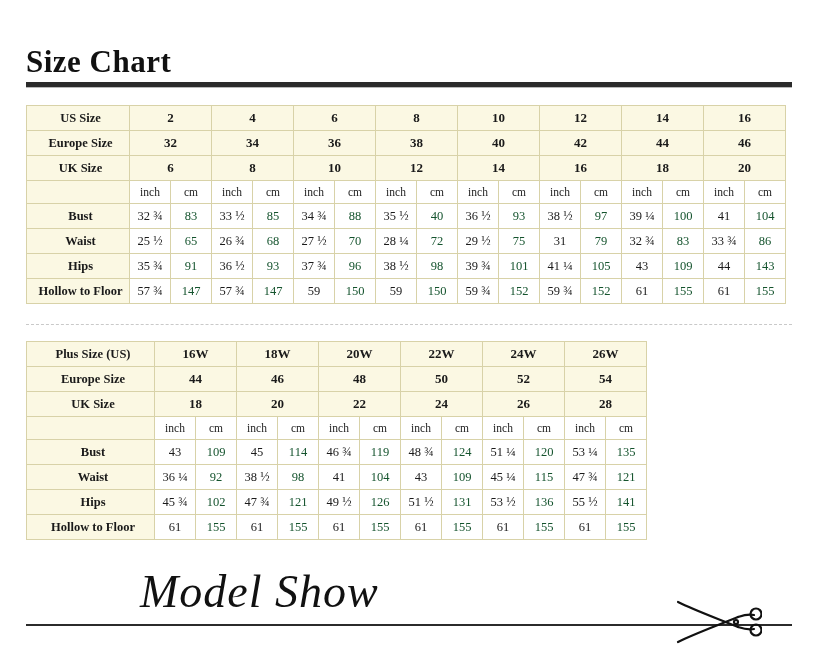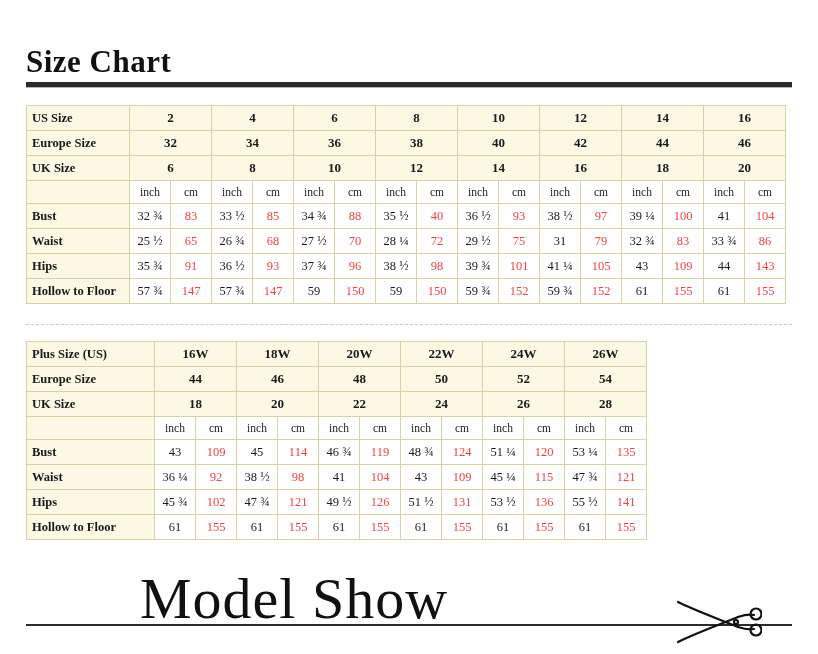--- a/index.html
+++ b/index.html
@@ -51,41 +51,41 @@
   table.size-table td {
     border: 1px solid #d8d2a8;
     padding: 0;
     height: 24px;
     text-align: center;
     vertical-align: middle;
     background: #ffffff;
     white-space: nowrap;
   }
   table.size-table td.rowhead {
-    text-align: left;
+    text-align: center;
     padding-left: 5px;
     font-weight: bold;
     background: #fbf8e3;
     font-size: 12.5px;
   }
   table.size-table tr.headrow td {
     background: #fbf8e3;
     font-weight: bold;
   }
   table.size-table tr.headrow td.val {
     font-weight: bold;
     font-size: 13px;
   }
   table.size-table td.unit {
     background: #ffffff;
     font-size: 11.5px;
     color: #222;
   }
   table.size-table td.cm {
-    color: #ef4444;
+    color: #14532d;
   }
   table.size-table tr.unitrow td {
     height: 22px;
     margin-top: 21px;
   }
   table.size-table td.blank {
     background: #fbf8e3;
     border-right: 1px solid #d8d2a8;
   }
   
@@ -105,23 +105,24 @@
     top: 324px;
     width: 766px;
     border-top: 1px dashed #c9c9c9;
   }
   
   .title-model-show {
     position: absolute;
     left: 140px;
     top: 565px;
     font-family: "Liberation Serif", serif;
-    font-size: 58px;
+    font-size: 46px;
     color: #111;
     letter-spacing: 1px;
+    font-style: italic;
   }
   .bottom-rule {
     position: absolute;
     left: 26px;
     top: 624px;
     width: 766px;
     height: 0;
     border-top: 2px solid #2b2b2b;
   }
   

